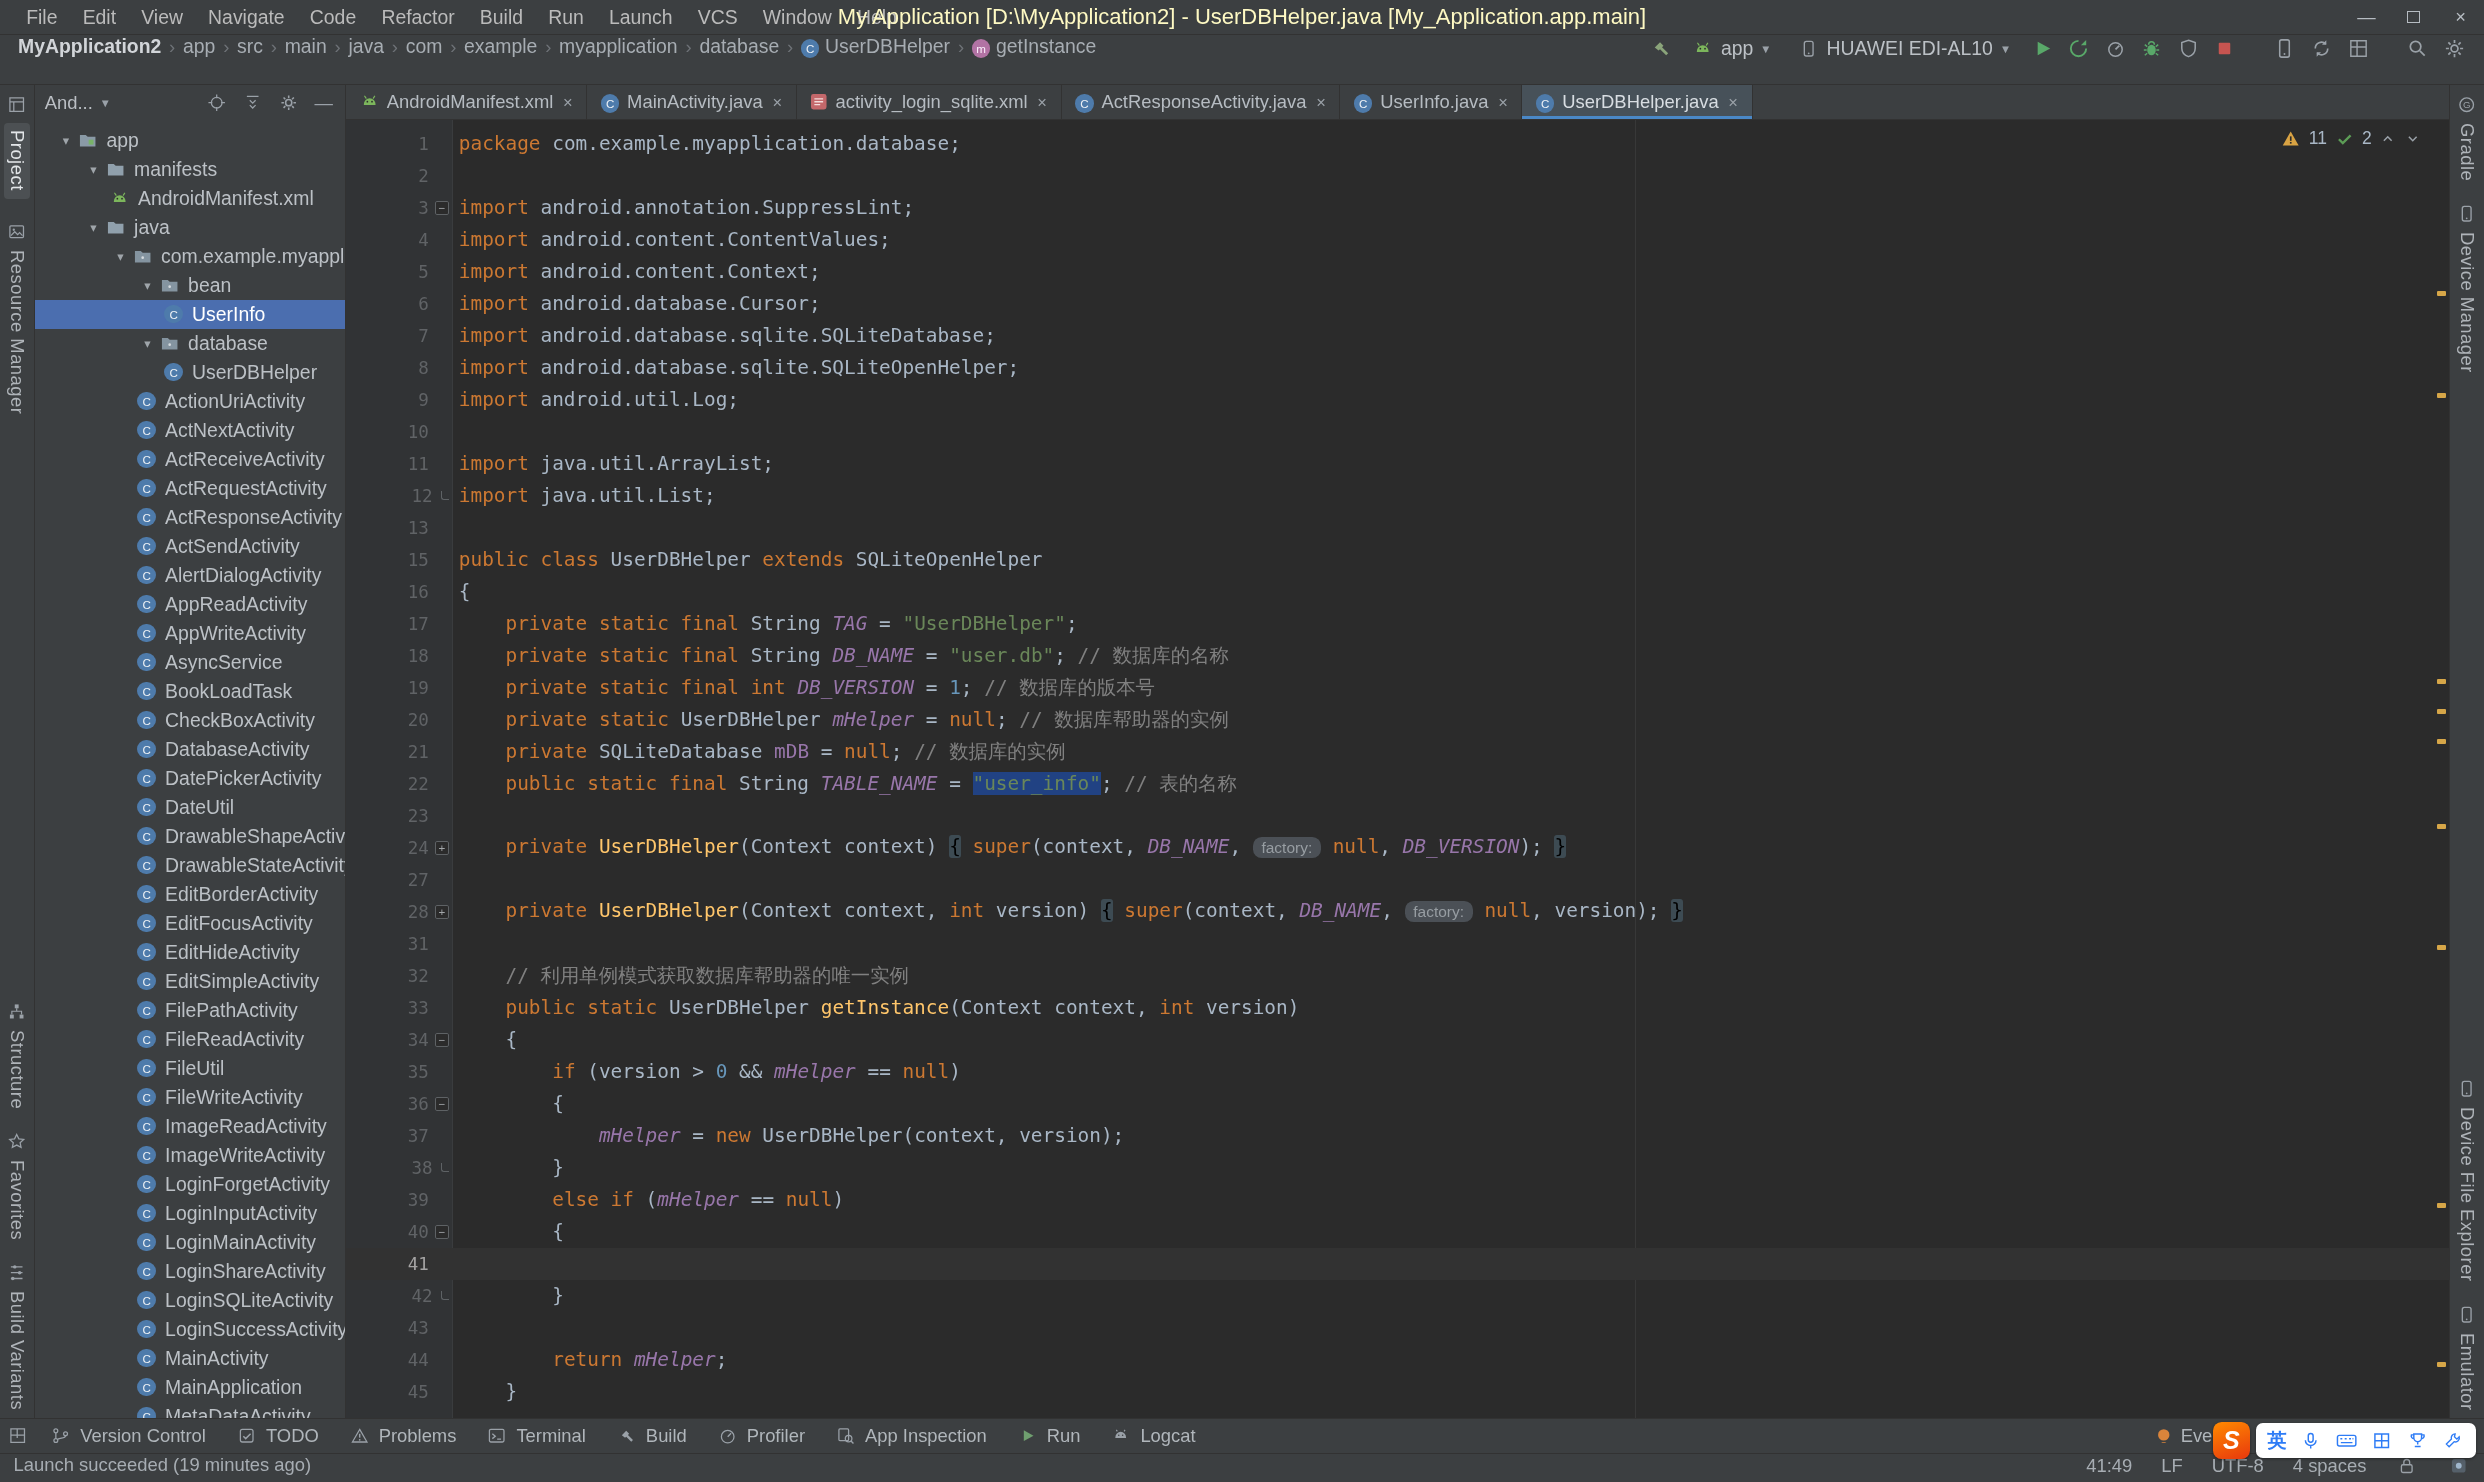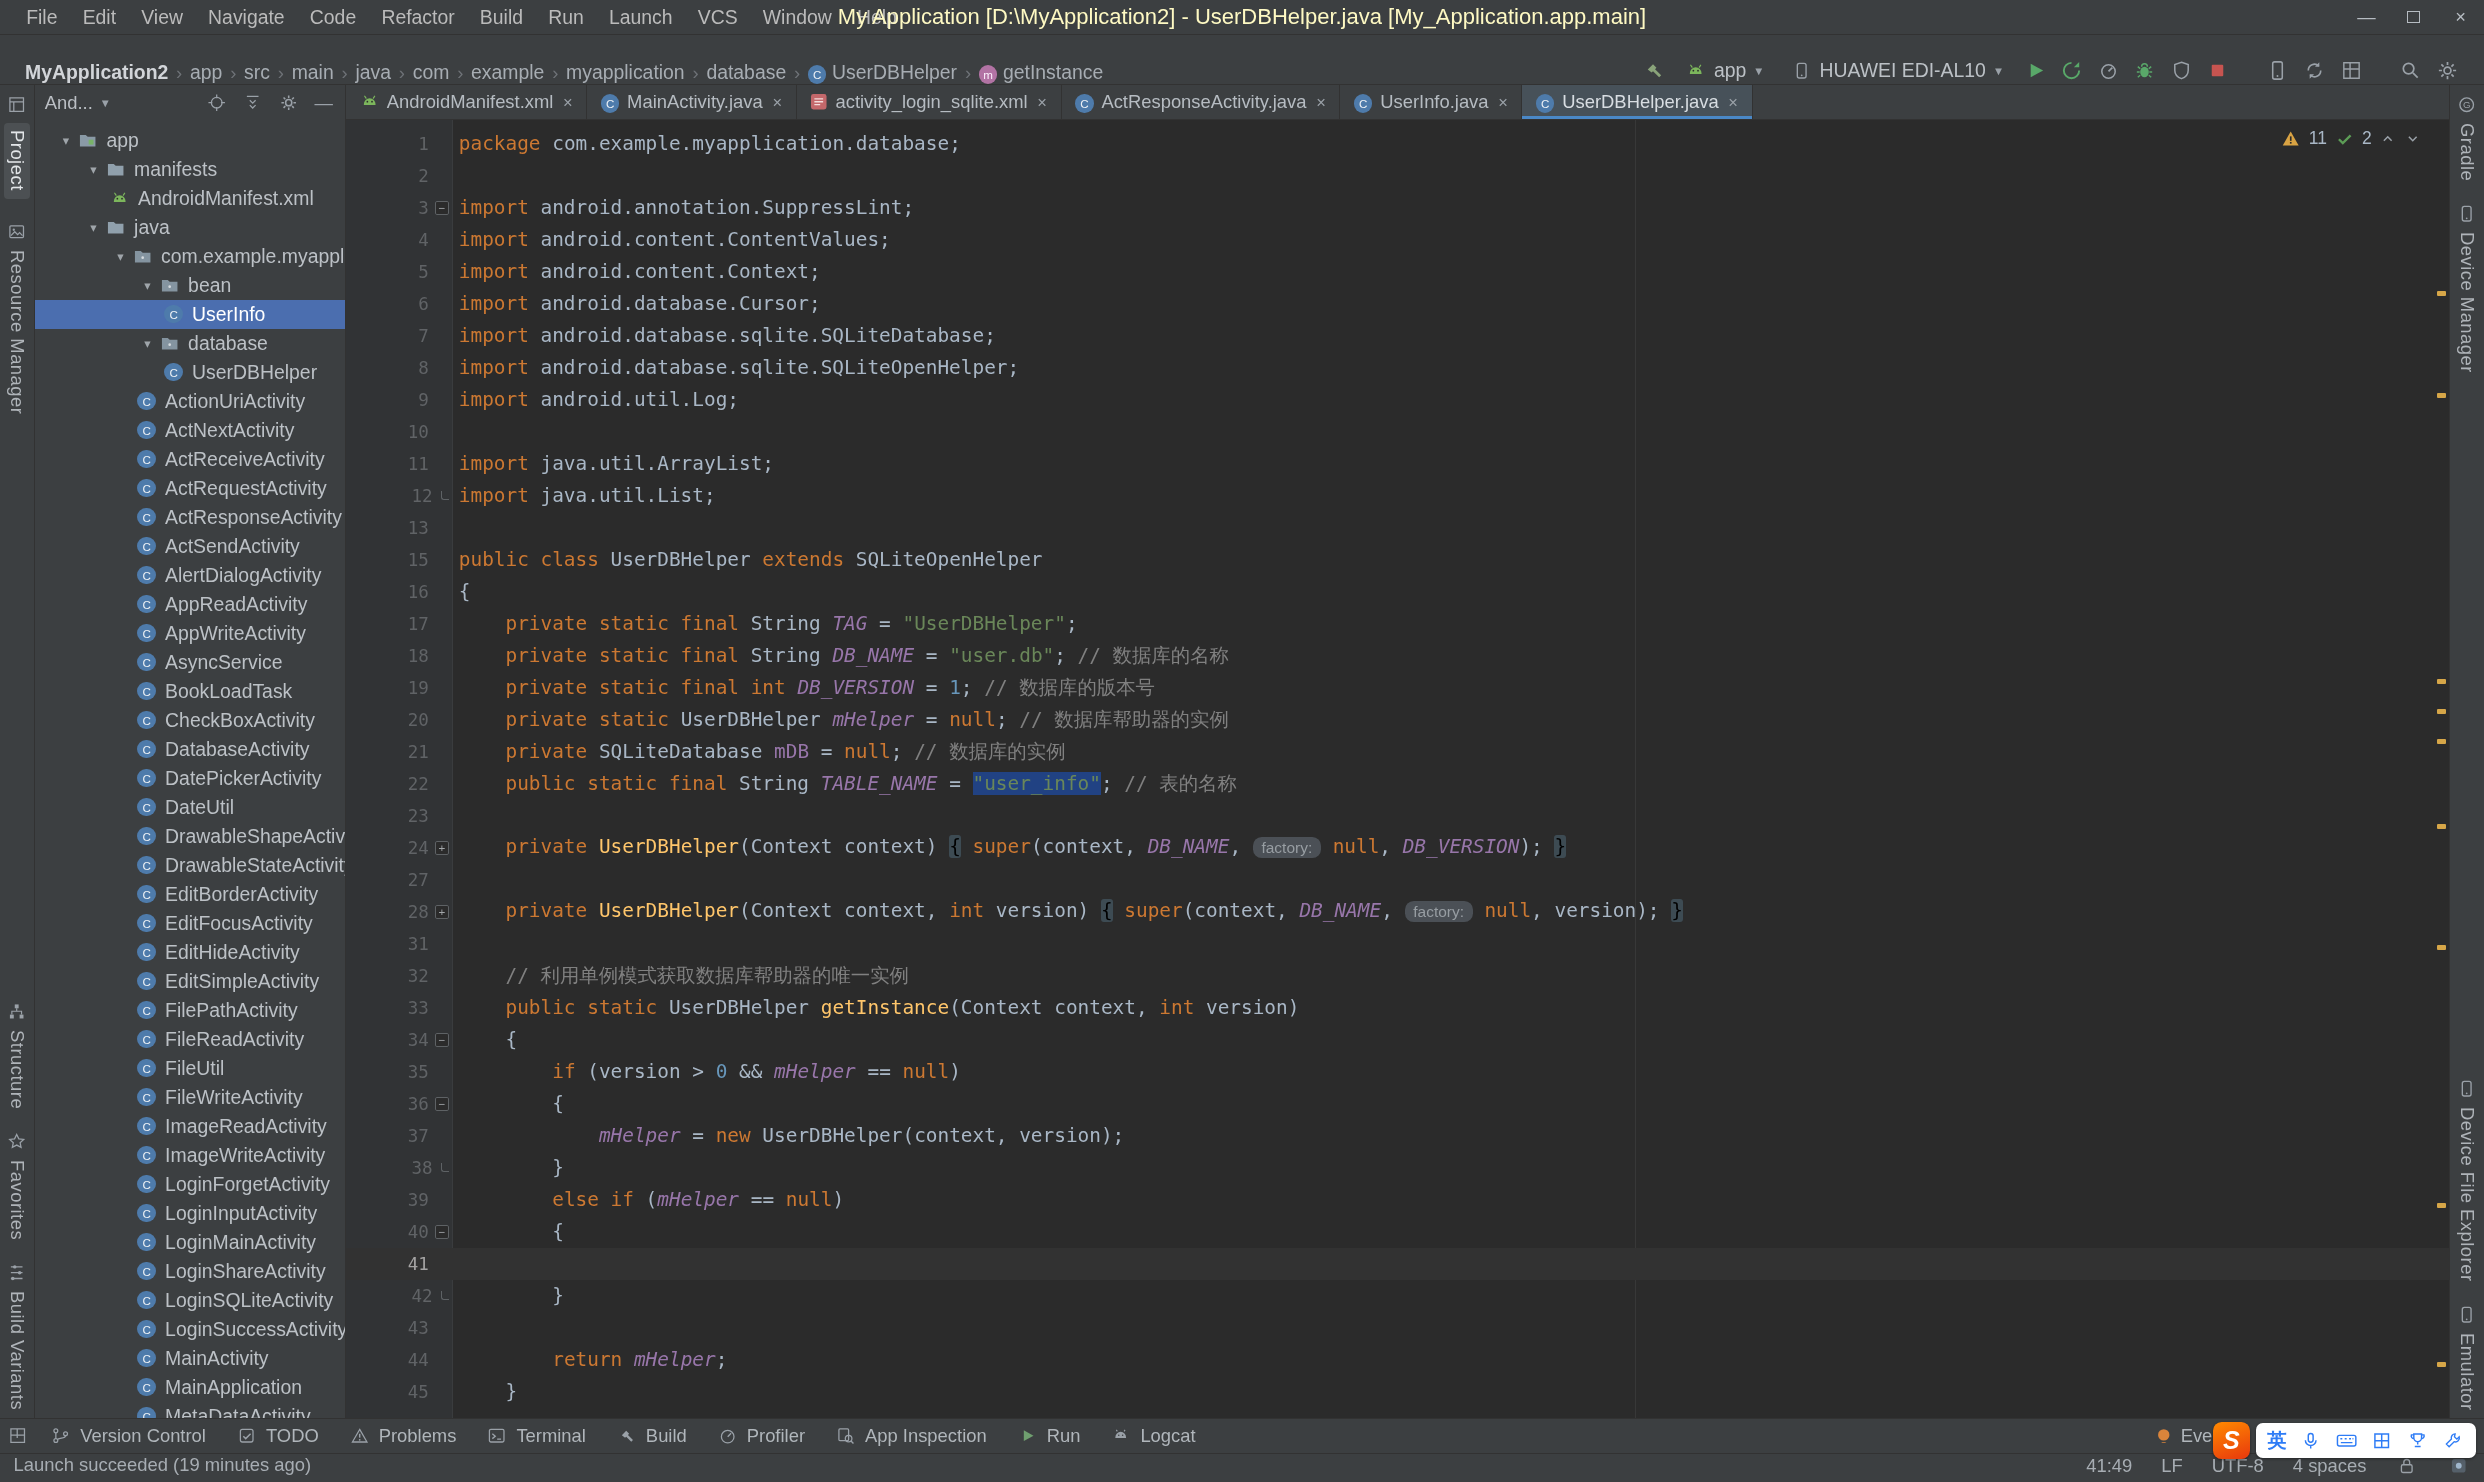--- a/index.html
+++ b/index.html
@@ -13,21 +13,21 @@
   .menu-item { color:#bbbbbb; font-size:19.4px; padding:0 12.6px; line-height:34px; cursor:default; }
   .window-title { position:absolute; left:50%; transform:translateX(-50%);
     color:#fef9c3; font-size:22px; white-space:nowrap; }
   .win-controls { position:absolute; right:0; top:0; height:34px; display:flex; }
   .winbtn { width:47px; height:34px; display:flex; align-items:center; justify-content:center;
     color:#b6bcc2; font-size:18.4px; }
   .winbtn .sq { width:12.6px; height:12.6px; border:1.5px solid #b6bcc2; display:inline-block; }
 
   
   .navbar { height:50px; background:#3c3f41; border-bottom:1px solid #323232;
-    display:flex; align-items:flex-end; padding:0 25px; }
+    display:flex; align-items:flex-start; padding:0 18px; }
   .breadcrumbs { display:flex; align-items:center; gap:7.8px; flex:0 1 auto; overflow:hidden; white-space:nowrap; }
   .bc-item { color:#a7adb3; font-size:19.4px; display:flex; align-items:center; gap:5.8px; }
   .bc-item.first { color:#d2d5d9; font-weight:bold; }
   .bc-sep { color:#6e7277; font-size:18.4px; }
   .nav-actions { margin-left:auto; display:flex; align-items:center; gap:13.6px; }
   .tb-ic { width:23px; height:23px; display:flex; align-items:center; justify-content:center; }
   .dropdown { display:flex; align-items:center; gap:6.8px; color:#bcc1c6; font-size:19.4px; padding:1.9px 5.8px; }
   .carat { font-size:11.6px; color:#9aa1a8; }
   .gap-s { width:9.7px; }
 

